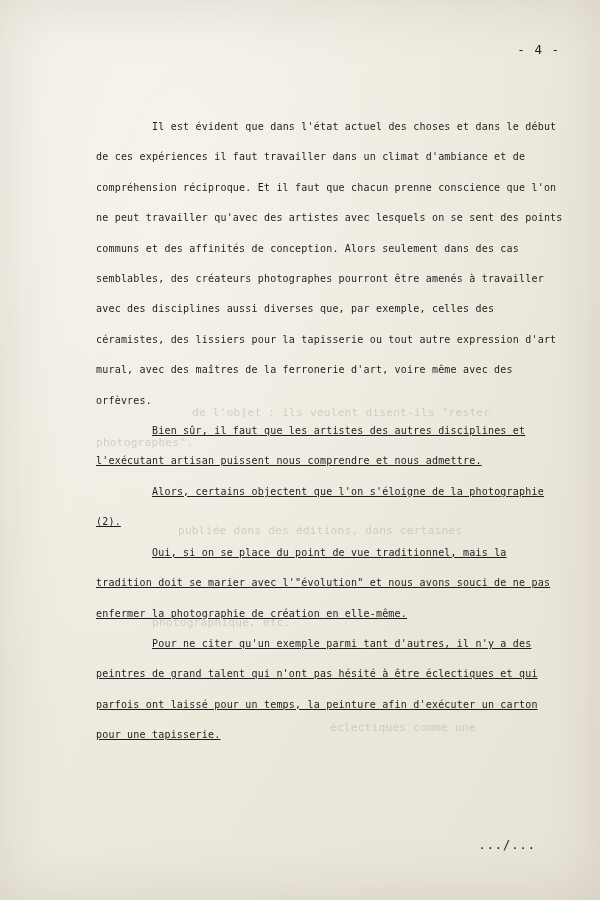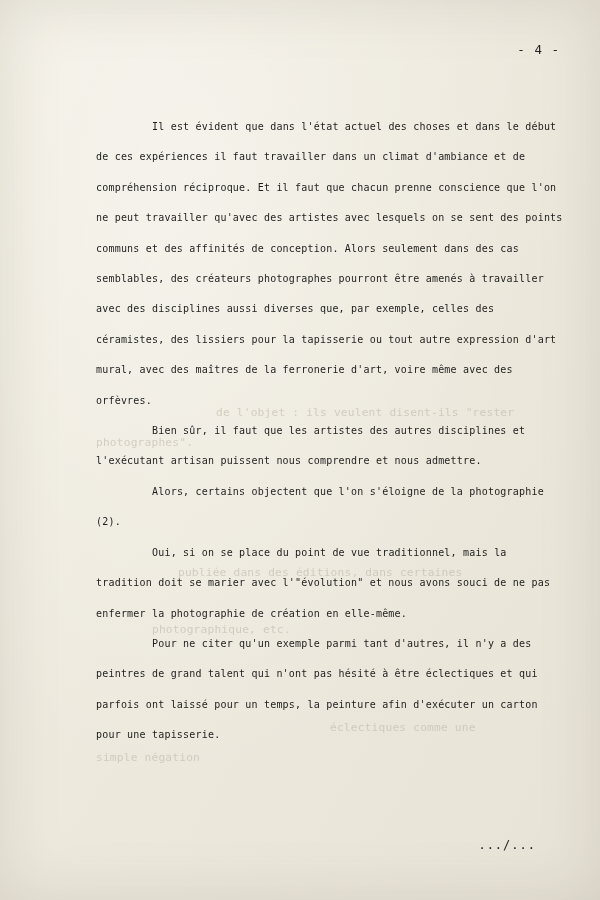--- a/index.html
+++ b/index.html
@@ -43,41 +43,42 @@
     color: #1e1e1e;
   }
   .para {
     margin: 0;
     text-indent: 56px;
     white-space: normal;
     text-align: left;
   }
   .para + .para {
     margin-top: 0;
+    text-decoration: underline;
   }
   .ghost-layer {
     position: absolute;
     inset: 0;
     pointer-events: none;
     color: #b9b3a2;
     font-size: 11.2px;
     line-height: 30.4px;
     letter-spacing: 0.2px;
     opacity: 0.55;
   }
   .ghost-line {
     position: absolute;
     white-space: nowrap;
   }
-  .g1 { top: 398px; left: 216px; }
+  .g1 { top: 398px; left: 192px; }
   .g2 { top: 428px; left: 96px; }
   .g3 { top: 518px; left: 96px; }
-  .g4 { top: 558px; left: 178px; }
+  .g4 { top: 516px; left: 178px; }
   .g5 { top: 578px; left: 96px; }
-  .g6 { top: 608px; left: 152px; margin-top: 7px; }
+  .g6 { top: 608px; left: 152px; }
   .g7 { top: 713px; left: 330px; }
   .g8 { top: 743px; left: 96px; }
   .footer-mark {
     position: absolute;
     bottom: 48px;
     right: 64px;
     font-size: 12px;
     letter-spacing: 1px;
     color: #262626;
   }
@@ -92,21 +93,20 @@
 <body>
 
 <div class="page">
 
   <div class="ghost-layer">
     <div class="ghost-line g1">de l'objet : ils veulent disent-ils "rester</div>
     <div class="ghost-line g2">photographes".</div>
     <div class="ghost-line g4">publiée dans des éditions, dans certaines</div>
     <div class="ghost-line g6">photographique, etc.</div>
     <div class="ghost-line g7">éclectiques comme une</div>
-    <div class="ghost-line g8">simple négation</div>
   </div>
 
   <div class="page-number">- 4 -</div>
 
   <div class="body-text">
     <p class="para">Il est évident que dans l'état actuel des choses et dans le début de ces expériences il faut travailler dans un climat d'ambiance et de compréhension réciproque. Et il faut que chacun prenne conscience que l'on ne peut travailler qu'avec des artistes avec lesquels on se sent des points communs et des affinités de conception. Alors seulement dans des cas semblables, des créateurs photographes pourront être amenés à travailler avec des disciplines aussi diverses que, par exemple, celles des céramistes, des lissiers pour la tapisserie ou tout autre expression d'art mural, avec des maîtres de la ferronerie d'art, voire même avec des orfèvres.</p>
     <p class="para">Bien sûr, il faut que les artistes des autres disciplines et l'exécutant artisan puissent nous comprendre et nous admettre.</p>
     <p class="para">Alors, certains objectent que l'on s'éloigne de la photographie (2).</p>
     <p class="para">Oui, si on se place du point de vue traditionnel, mais la tradition doit se marier avec l'"évolution" et nous avons souci de ne pas enfermer la photographie de création en elle-même.</p>
     <p class="para">Pour ne citer qu'un exemple parmi tant d'autres, il n'y a des peintres de grand talent qui n'ont pas hésité à être éclectiques et qui parfois ont laissé pour un temps, la peinture afin d'exécuter un carton pour une tapisserie.</p>

